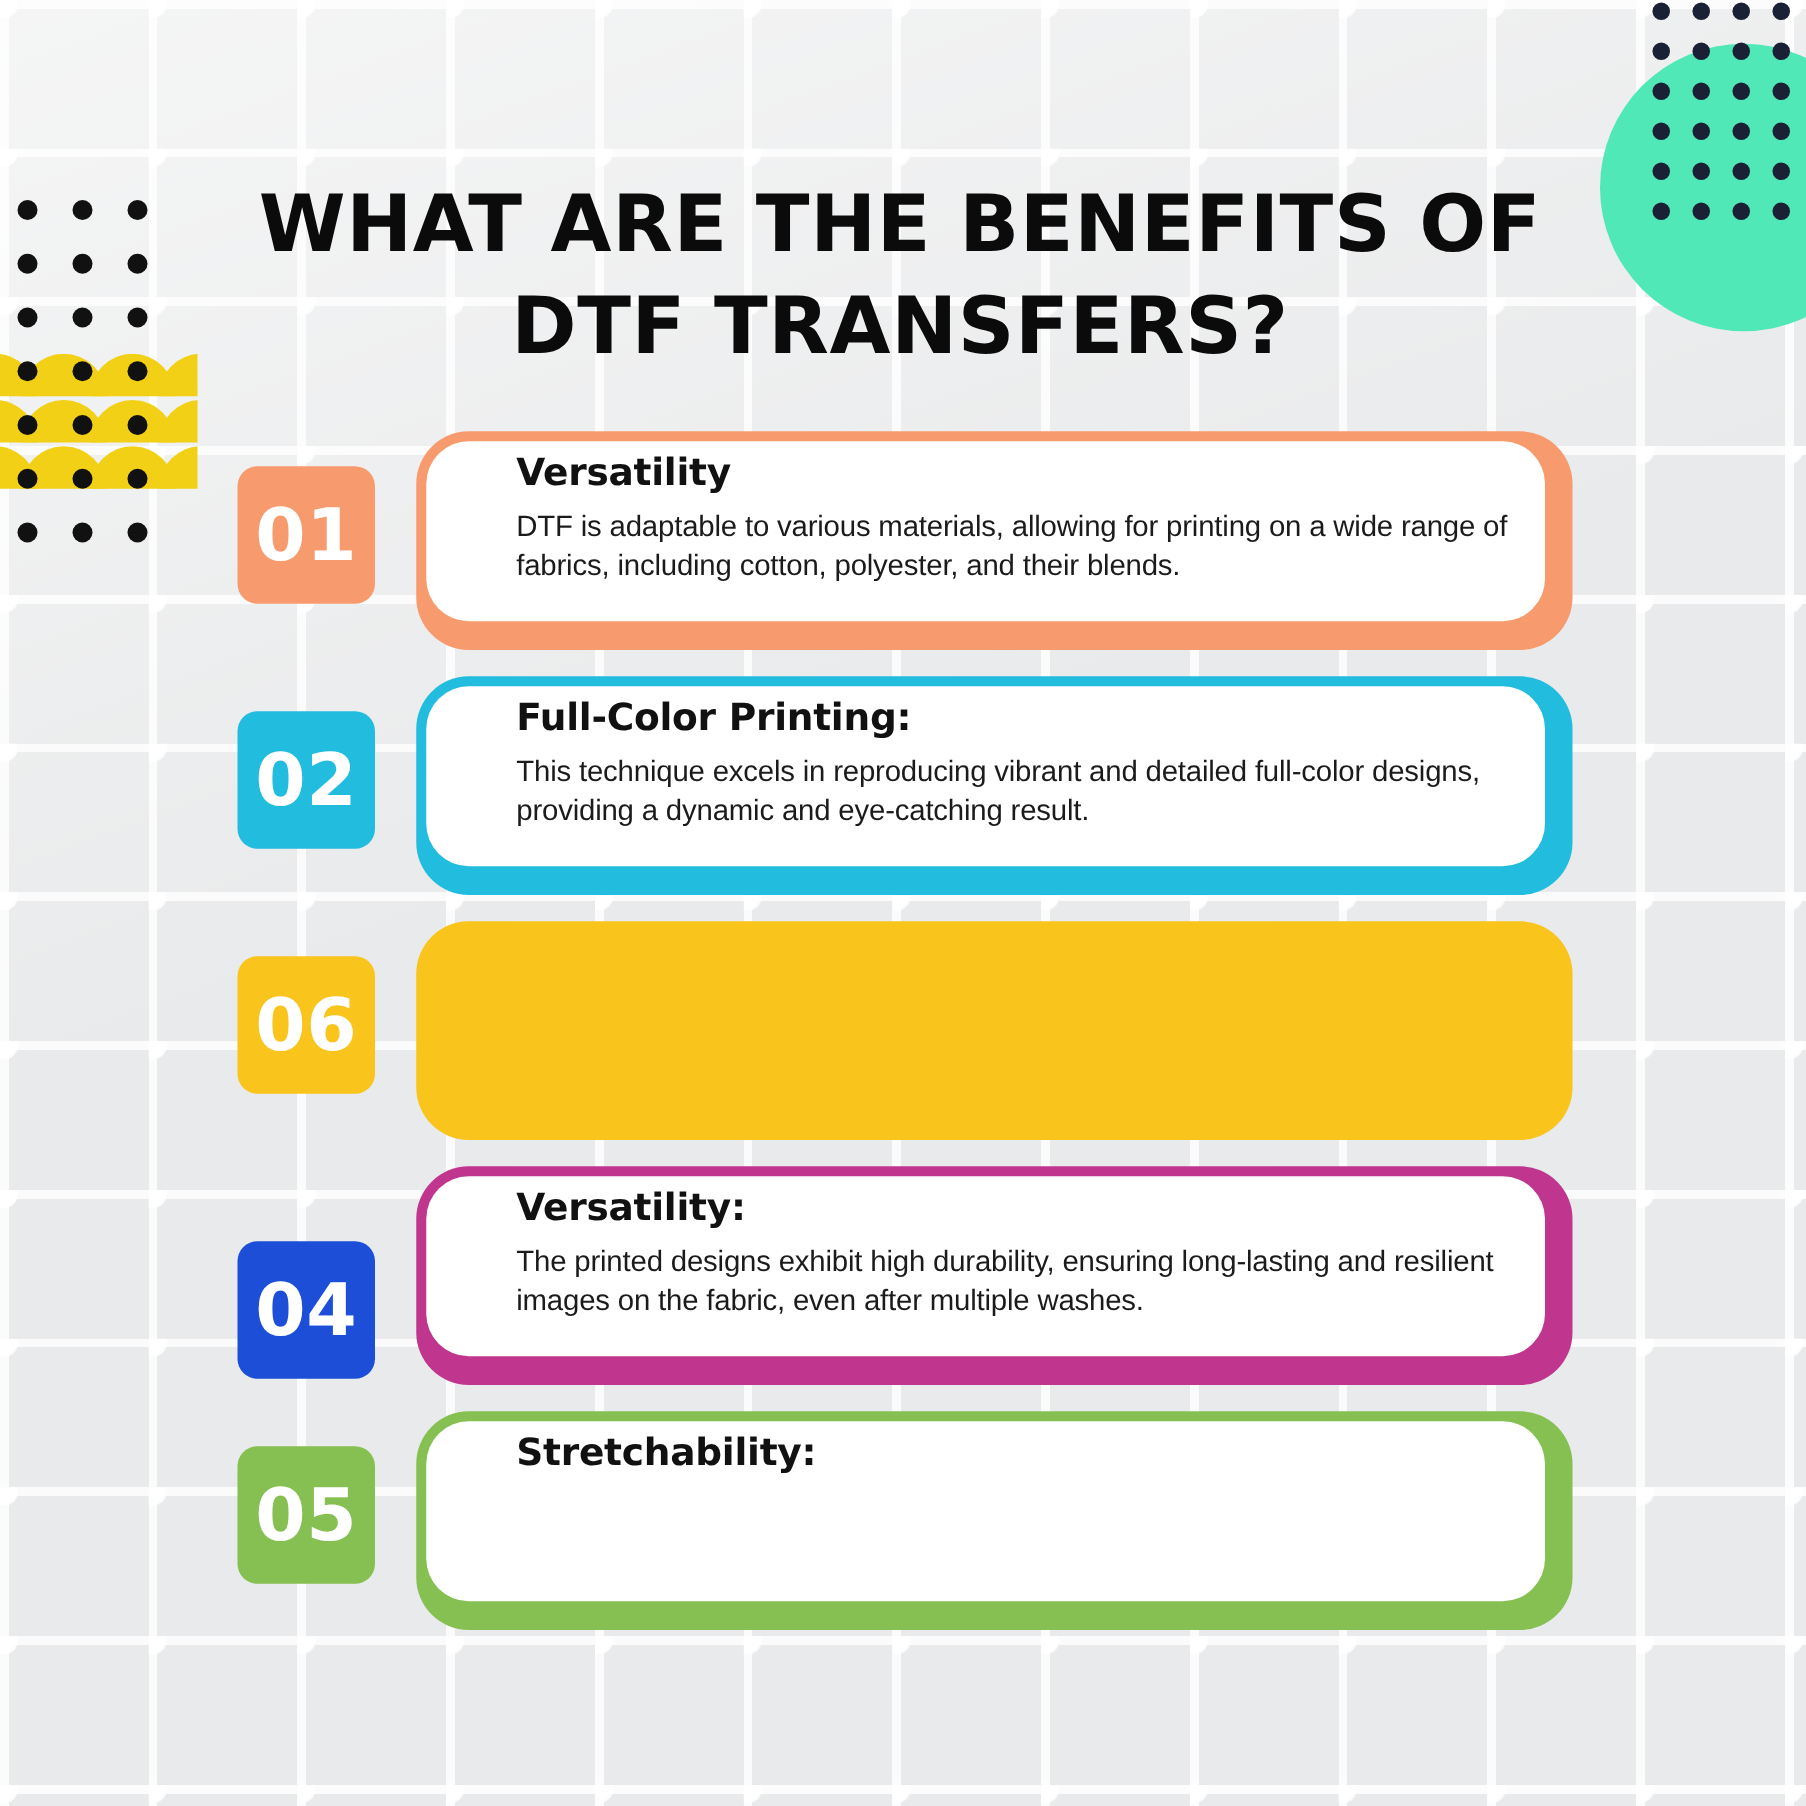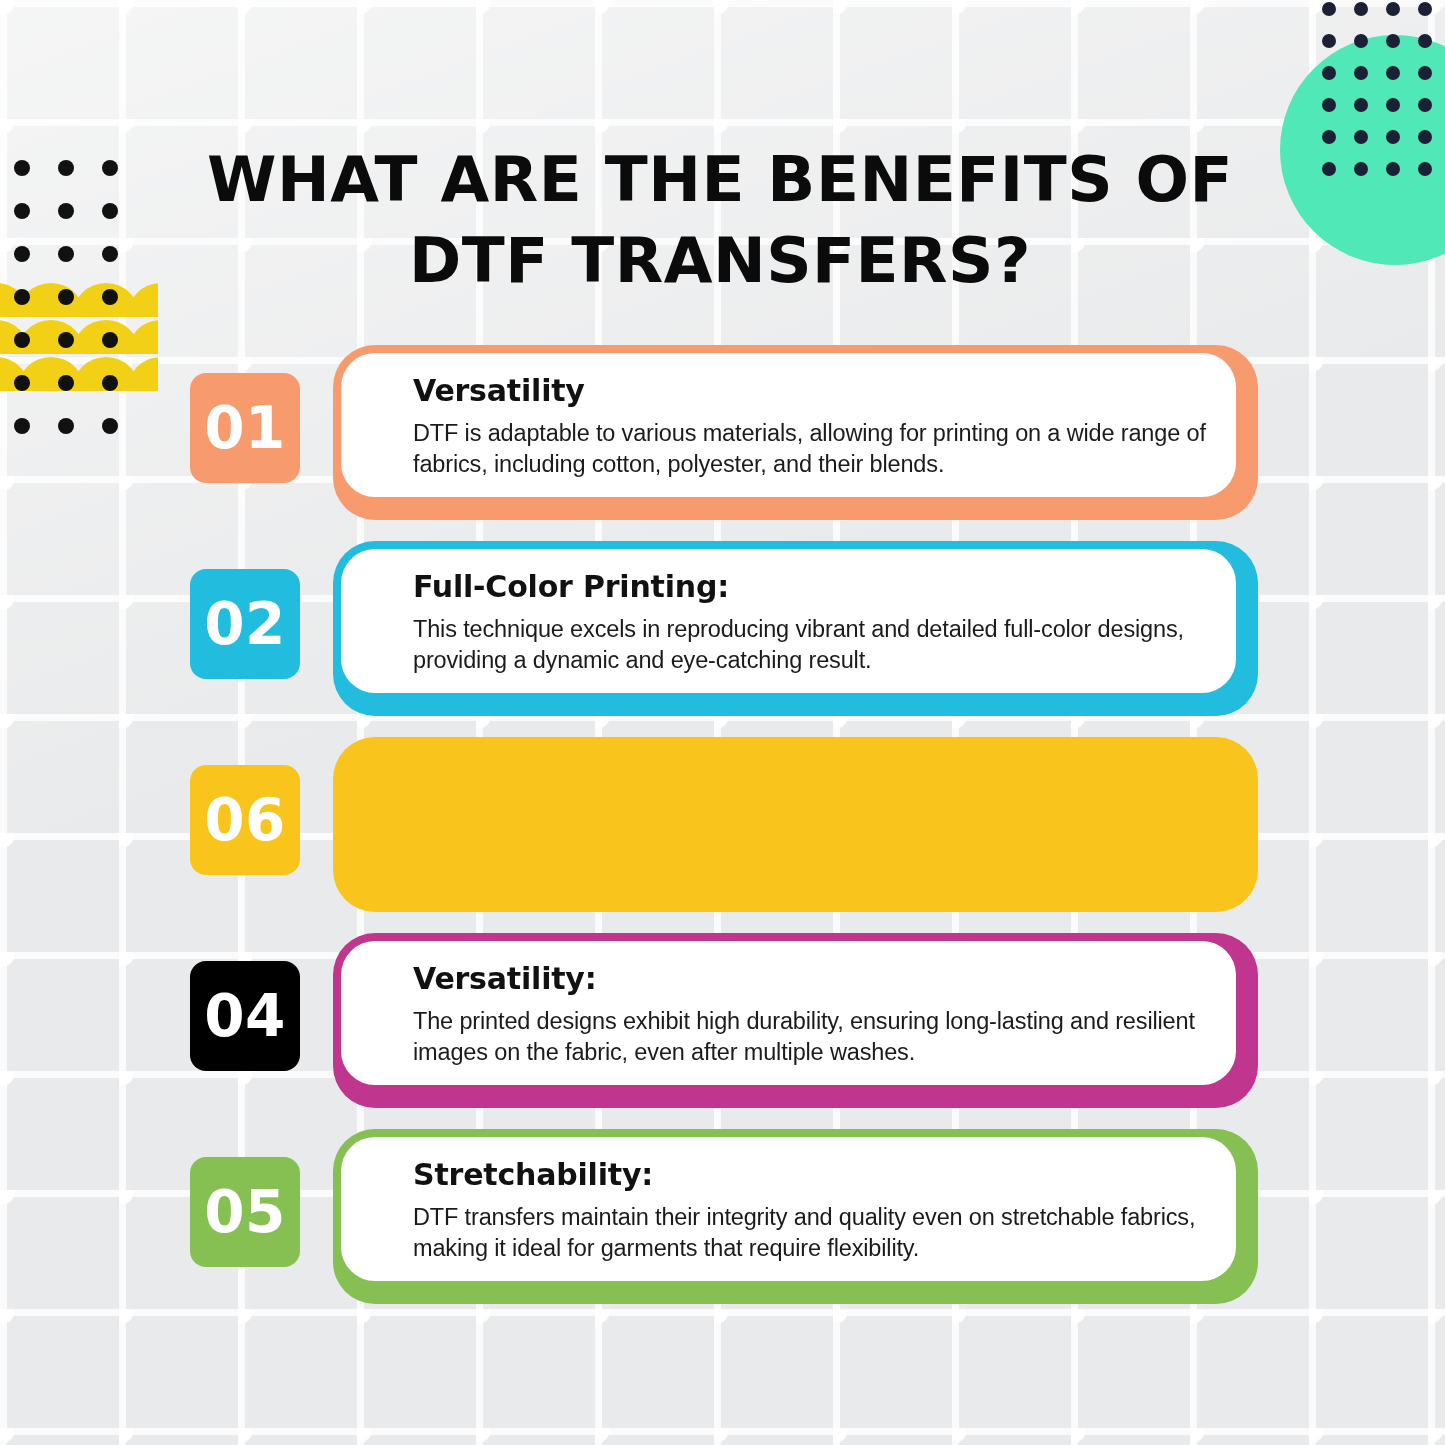--- a/index.html
+++ b/index.html
@@ -121,21 +121,21 @@
     left:333px; top:0;
     width:925px; height:175px;
     border-radius:42px;
   }
   .card-inner{
     position:absolute;
     left:341px; top:8px;
     width:895px; height:144px;
     background:#ffffff;
     border-radius:34px;
-    padding:21px 30px 0 72px;
+    padding:9px 30px 0 72px;
   }
 
   .card-title{
     font-family:"DejaVu Sans", sans-serif;
     font-weight:900;
     font-size:30px;
     line-height:1.1;
     color:#111111;
     letter-spacing:-0.2px;
   }
@@ -254,29 +254,28 @@
         <div class="badge" style="background:#F9C41B;">
           <span>06</span>
         </div>
       </div>
       <div class="row">
         <div class="shell" style="background:#C0368F;"></div>
         <div class="card-inner">
           <div class="card-title">Versatility:</div>
           <div class="card-body">The printed designs exhibit high durability, ensuring long-lasting and resilient images on the fabric, even after multiple washes.</div>
         </div>
-        <div class="badge" style="background:#000000;">
+        <div class="badge" style="background:#1d4ed8;margin-top:32px;">
           <span>04</span>
         </div>
       </div>
       <div class="row">
         <div class="shell" style="background:#86BF52;"></div>
         <div class="card-inner">
           <div class="card-title">Stretchability:</div>
-          <div class="card-body">DTF transfers maintain their integrity and quality even on stretchable fabrics, making it ideal for garments that require flexibility.</div>
         </div>
         <div class="badge" style="background:#86BF52;">
           <span>05</span>
         </div>
       </div>
     </div>
 
 </div>
 
 </body></html>

